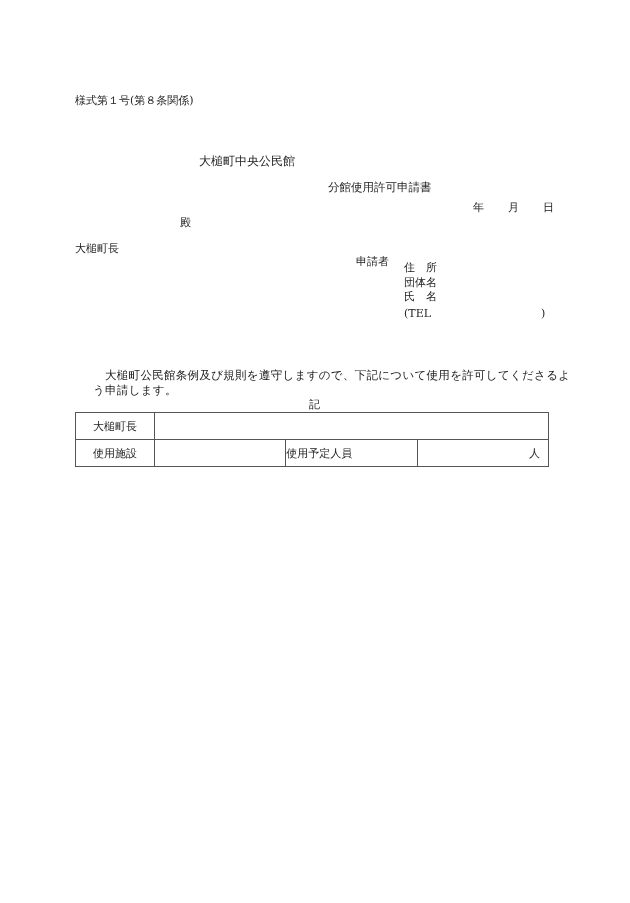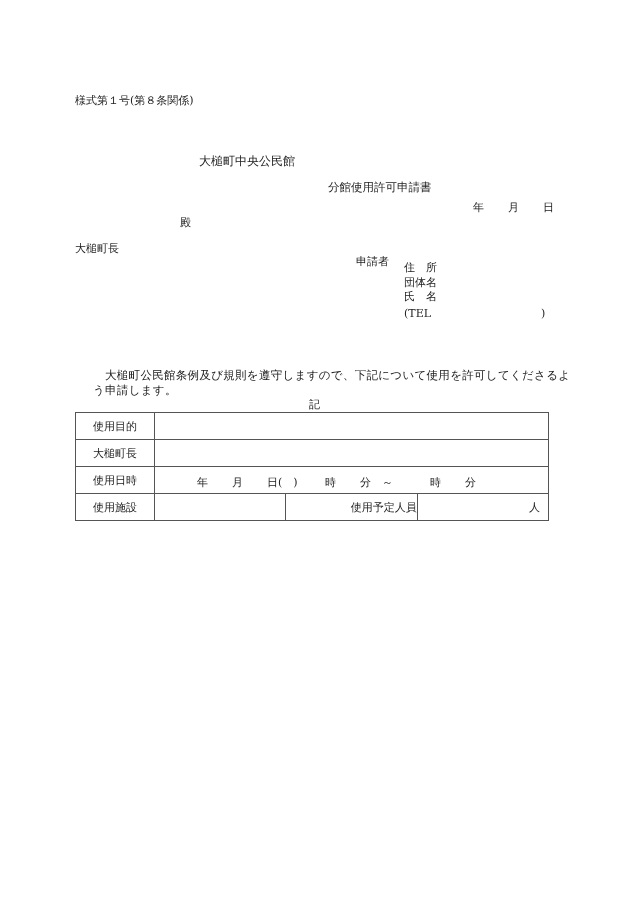--- a/index.html
+++ b/index.html
@@ -52,21 +52,21 @@
       border: 1px solid #555555;
       height: 26px;
       padding: 0;
       font-size: 11px;
       vertical-align: middle;
       white-space: nowrap;
     }
     td.label { width: 78px; text-align: center; }
     td.datetime-cell { position: relative; }
     td.datetime-cell span { position: absolute; top: 8px; }
-    td.people-label { text-align: right; width: 86px; }
+    td.people-label { text-align: left; width: 86px; }
     td.items-value { width: 188px; }
     td.people-value { text-align: right; padding-right: 8px !important; }
   </style>
 </head>
 <body>
 
 <div class="abs form-number">様式第１号(第８条関係)</div>
 
 <div class="abs title-left">大槌町中央公民館</div>
 <div class="abs title-right">分館使用許可申請書</div>
@@ -83,40 +83,23 @@
 <div class="abs app-line app-group">団体名</div>
 <div class="abs app-line app-name">氏　名</div>
 <div class="abs app-line app-tel">(TEL</div>
 <div class="abs app-tel-close">)</div>
 
 <div class="abs body-text">大槌町公民館条例及び規則を遵守しますので、下記について使用を許可してくださるよう申請します。</div>
 <div class="abs ki">記</div>
 
 <table class="form-table">
   <tbody>
-      <tr>
-    <td class="label">使用目的</td>
-    <td colspan="3"></td>
-  </tr>
   <tr>
     <td class="label">大槌町長</td>
     <td colspan="3"></td>
-  </tr>
-  <tr>
-    <td class="label">使用日時</td>
-    <td colspan="3" class="datetime-cell">
-      <span style="left:42px">年</span>
-      <span style="left:77px">月</span>
-      <span style="left:112px">日(　)</span>
-      <span style="left:170px">時</span>
-      <span style="left:205px">分</span>
-      <span style="left:227px">～</span>
-      <span style="left:275px">時</span>
-      <span style="left:310px">分</span>
-    </td>
   </tr>
   <tr>
     <td class="label">使用施設</td>
     <td class="items-value"></td>
     <td class="people-label">使用予定人員</td>
     <td class="people-value"><span>人</span></td>
   </tr>
 </tbody>
   </table>
 

